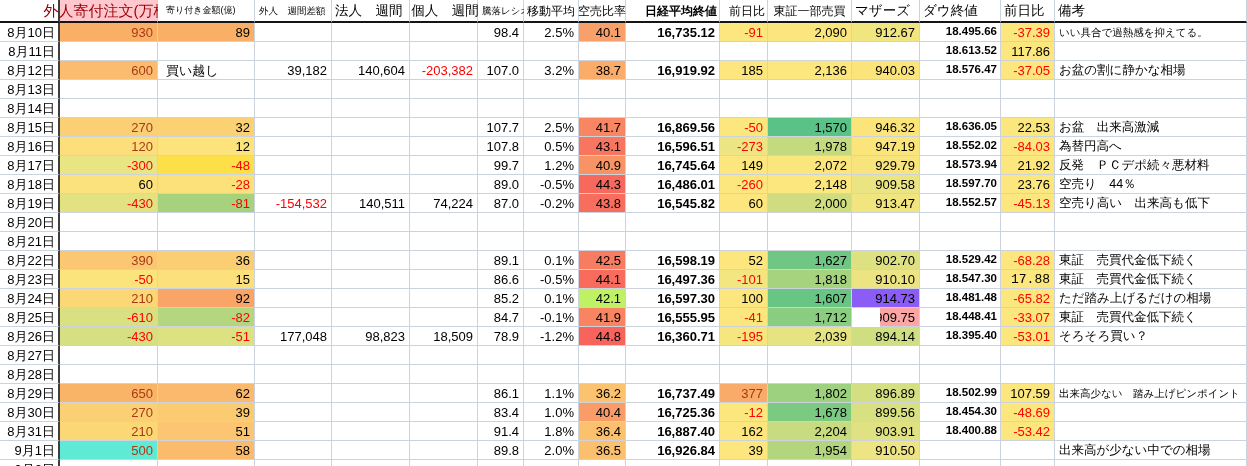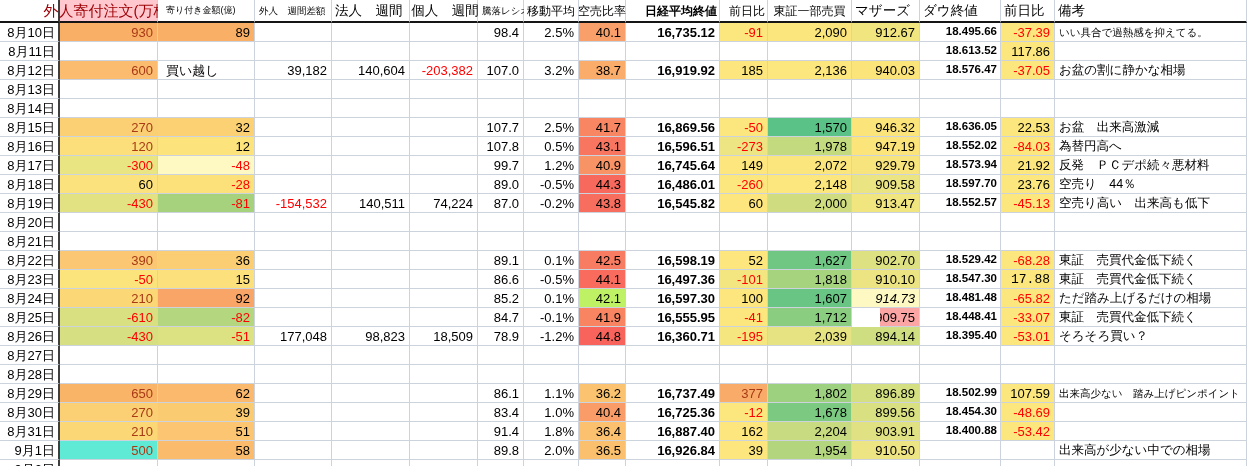--- a/index.html
+++ b/index.html
@@ -164,21 +164,21 @@
     <div class="cell num" style="background: rgb(248, 117, 96);">43.1</div>
     <div class="cell num bold">16,596.51</div>
     <div class="cell num  fg-rd" style="background: rgb(237, 229, 131);">-273</div>
     <div class="cell num" style="background: rgb(196, 218, 127);">1,978</div>
     <div class="cell num" style="background: rgb(251, 228, 122);">947.19</div>
     <div class="cell dow">18.552.02</div>
     <div class="cell num  fg-rd" style="background: rgb(252, 231, 126);">-84.03</div>
     <div class="cell remark">為替円高へ</div>
     <div class="cell date datecol">8月17日</div>
     <div class="cell num  fg-rd" style="background: rgb(233, 229, 131);">-300</div>
-    <div class="cell num  fg-rd" style="background: #fef9c3;">-48</div>
+    <div class="cell num  fg-rd" style="background: #fde047;">-48</div>
     <div class="cell num"></div>
     <div class="cell num"></div>
     <div class="cell num"></div>
     <div class="cell num">99.7</div>
     <div class="cell num">1.2%</div>
     <div class="cell num" style="background: rgb(248, 147, 102);">40.9</div>
     <div class="cell num bold">16,745.64</div>
     <div class="cell num" style="background: rgb(252, 230, 125);">149</div>
     <div class="cell num" style="background: rgb(250, 230, 125);">2,072</div>
     <div class="cell num" style="background: rgb(248, 228, 124);">929.79</div>
@@ -286,21 +286,21 @@
     <div class="cell num" style="background: rgb(249, 165, 103);">92</div>
     <div class="cell num"></div>
     <div class="cell num"></div>
     <div class="cell num"></div>
     <div class="cell num">85.2</div>
     <div class="cell num">0.1%</div>
     <div class="cell num" style="background: #bef264;">42.1</div>
     <div class="cell num bold">16,597.30</div>
     <div class="cell num" style="background: rgb(252, 230, 125);">100</div>
     <div class="cell num" style="background: rgb(104, 197, 132);">1,607</div>
-    <div class="cell num" style="background: #fef9c3; font-style: italic;">914.73</div>
+    <div class="cell num" style="background: #8b5cf6;">914.73</div>
     <div class="cell dow">18.481.48</div>
     <div class="cell num  fg-rd" style="background: rgb(252, 231, 126);">-65.82</div>
     <div class="cell remark">ただ踏み上げるだけの相場</div>
     <div class="cell date datecol">8月25日</div>
     <div class="cell num  fg-rd" style="background: rgb(216, 224, 129);">-610</div>
     <div class="cell num  fg-rd" style="background: rgb(180, 214, 126);">-82</div>
     <div class="cell num"></div>
     <div class="cell num"></div>
     <div class="cell num"></div>
     <div class="cell num">84.7</div>

